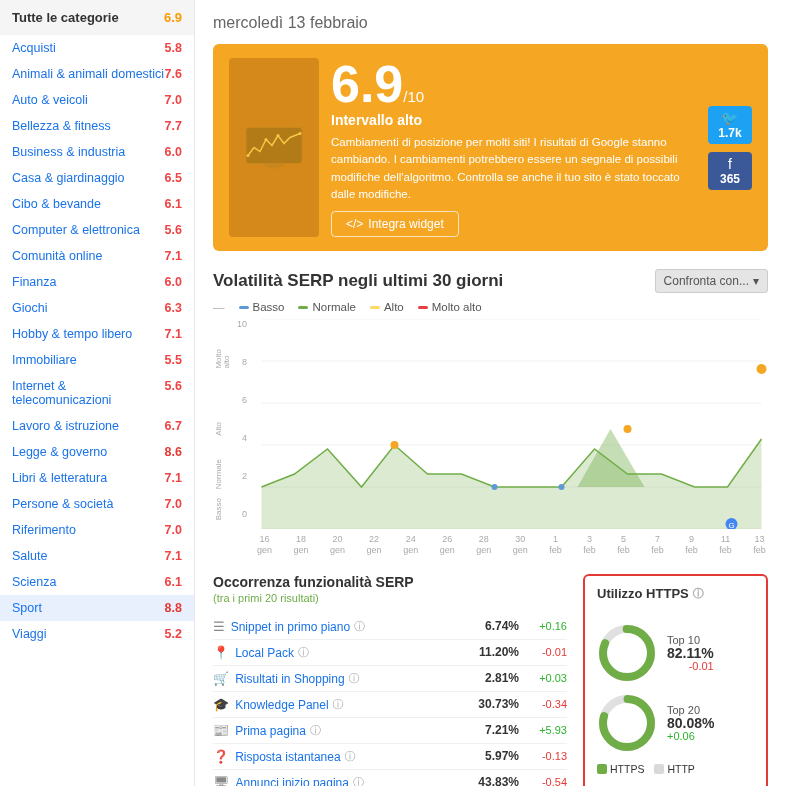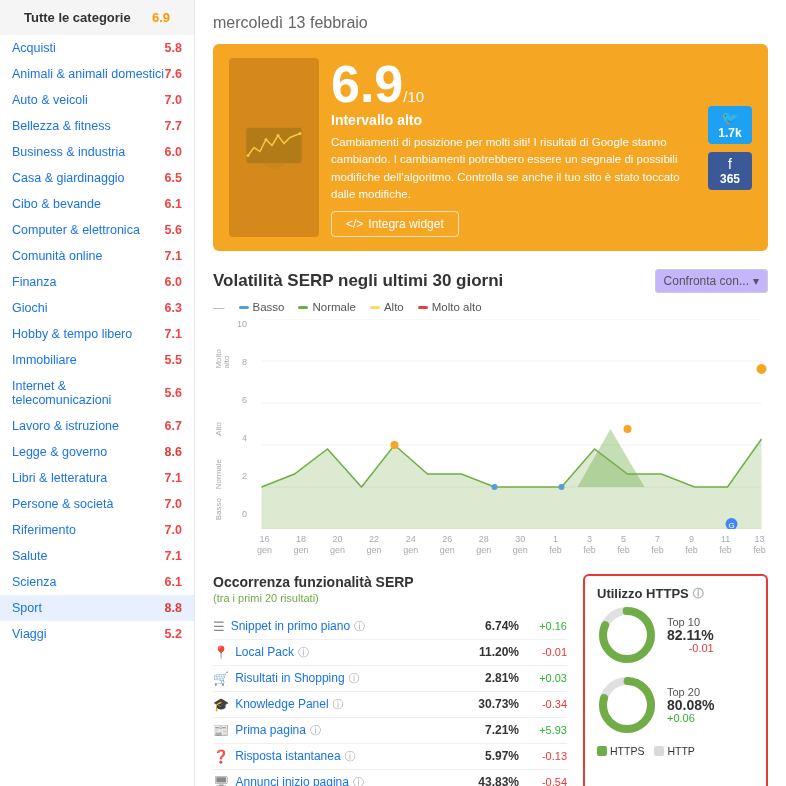--- a/index.html
+++ b/index.html
@@ -1,22 +1,22 @@
 <!DOCTYPE html>
 <html><head>
   <meta charset="utf-8">
   <style>
     * { box-sizing: border-box; margin: 0; padding: 0; }
     body { font-family: Arial, sans-serif; font-size: 13px; color: #333; background: #fff; display: flex; width: 786px; min-height: 786px; }
 
     
     .sidebar { width: 195px; min-height: 786px; background: #fff; border-right: 1px solid #e8e8e8; padding: 0; flex-shrink: 0; }
-    .sidebar-title { background: #f5f5f5; padding: 10px 24px; font-weight: bold; font-size: 13px; color: #333; display: flex; justify-content: space-between; align-items: center; }
+    .sidebar-title { background: #f5f5f5; padding: 10px 12px; font-weight: bold; font-size: 13px; color: #333; display: flex; justify-content: space-between; align-items: center; }
     .sidebar-title .score { color: #f90; font-weight: bold; }
-    .sidebar-item { display: flex; justify-content: space-between; align-items: center; padding: 6px 12px; cursor: pointer; font-size: 12.5px; }
+    .sidebar-item { display: flex; justify-content: space-between; padding: 6px 12px; cursor: pointer; font-size: 12.5px; }
     .sidebar-item a { color: #1a73e8; text-decoration: none; font-size: 12.5px; }
     .sidebar-item .score { font-weight: bold; }
     .score-orange { color: #ef4444; }
     .score-red { color: #e53935; }
     .sidebar-item.active { background: #e8f0fe; }
     .sidebar-item.active a { font-weight: normal; }
 
     
     .main { flex: 1; padding: 14px 18px; overflow: hidden; }
 
@@ -35,47 +35,47 @@
     .social-box { background: #1da1f2; color: #fff; border-radius: 4px; padding: 4px 8px; text-align: center; min-width: 44px; }
     .social-box.fb { background: #3b5998; }
     .social-box .soc-icon { font-size: 14px; }
     .social-box .soc-count { font-size: 12px; font-weight: bold; }
     .integrate-btn { background: transparent; border: 1.5px solid rgba(255,255,255,0.7); color: #fff; border-radius: 4px; padding: 5px 14px; cursor: pointer; font-size: 12px; margin-top: 8px; display: flex; align-items: center; gap: 5px; }
 
     
     .chart-section { margin-bottom: 18px; }
     .chart-header { display: flex; justify-content: space-between; align-items: center; margin-bottom: 8px; }
     .chart-title { font-size: 17px; font-weight: bold; color: #333; }
-    .chart-compare { border: 1px solid #ccc; border-radius: 3px; padding: 4px 8px; font-size: 12px; color: #555; cursor: pointer; background: #c4b5fd; display: flex; align-items: center; gap: 4px; }
+    .chart-compare { border: 1px solid #ccc; border-radius: 3px; padding: 4px 8px; font-size: 12px; color: #555; cursor: pointer; background: #e5e5e5; display: flex; align-items: center; gap: 4px; }
     .legend { display: flex; gap: 14px; margin-bottom: 6px; font-size: 11.5px; color: #555; align-items: center; }
     .legend-item { display: flex; align-items: center; gap: 4px; }
     .legend-dot { width: 10px; height: 3px; border-radius: 2px; }
     .legend-dot.basso { background: #5b9bd5; }
     .legend-dot.normale { background: #70ad47; }
     .legend-dot.alto { background: #ffd966; }
     .legend-dot.molto-alto { background: #e84040; }
     .chart-x-label { text-align: center; line-height: 1.2; }
 
     
     .bottom-section { display: flex; gap: 16px; }
     .serp-features { flex: 1; }
     .serp-title { font-size: 14px; font-weight: bold; color: #333; margin-bottom: 2px; }
     .serp-subtitle { font-size: 11px; color: #70ad47; margin-bottom: 10px; }
     .serp-row { display: flex; align-items: center; padding: 5px 0; border-bottom: 1px solid #f0f0f0; font-size: 12px; gap: 6px; }
-    .serp-row-name { flex: 1; color: #1a73e8; display: flex; align-items: center; gap: 4px; }
+    .serp-row-name { flex: 1; color: #1a73e8; display: flex; align-items: flex-end; gap: 4px; }
     .serp-pct { width: 55px; text-align: right; font-weight: bold; color: #333; }
     .serp-delta { width: 42px; text-align: right; font-size: 11px; }
     .delta-pos { color: #2db32d; }
     .delta-neg { color: #e53935; text-align: right; }
     .info-icon { color: #aaa; font-size: 11px; cursor: pointer; }
     .serp-icon { font-size: 13px; color: #888; }
 
     
     .https-box { width: 185px; border: 2px solid #e53935; border-radius: 6px; padding: 10px 12px; flex-shrink: 0; }
-    .https-title { font-size: 13px; font-weight: bold; color: #333; margin-bottom: 4px; display: flex; align-items: center; gap: 4px; }
+    .https-title { font-size: 13px; font-weight: bold; color: #333; margin-bottom: 22px; display: flex; align-items: center; gap: 4px; }
     .https-ring-row { display: flex; align-items: center; gap: 10px; margin-bottom: 10px; }
     .ring-container { position: relative; width: 60px; height: 60px; flex-shrink: 0; }
     .ring-label { }
     .ring-label .ring-title { font-size: 11px; color: #555; }
     .ring-label .ring-pct { font-size: 14px; font-weight: bold; color: #333; line-height: 1; }
     .ring-label .ring-delta { font-size: 11px; }
     .https-legend { display: flex; gap: 10px; font-size: 10.5px; margin-top: 8px; }
     .https-legend-item { display: flex; align-items: center; gap: 3px; }
     .leg-dot { width: 10px; height: 10px; border-radius: 2px; }
     .leg-dot.https { background: #70ad47; }

